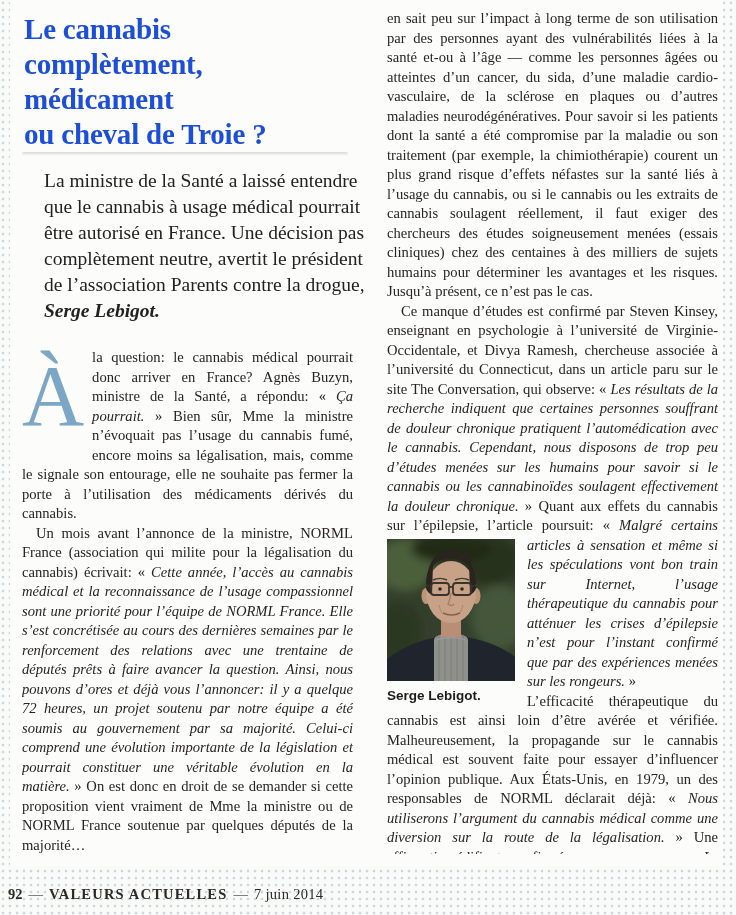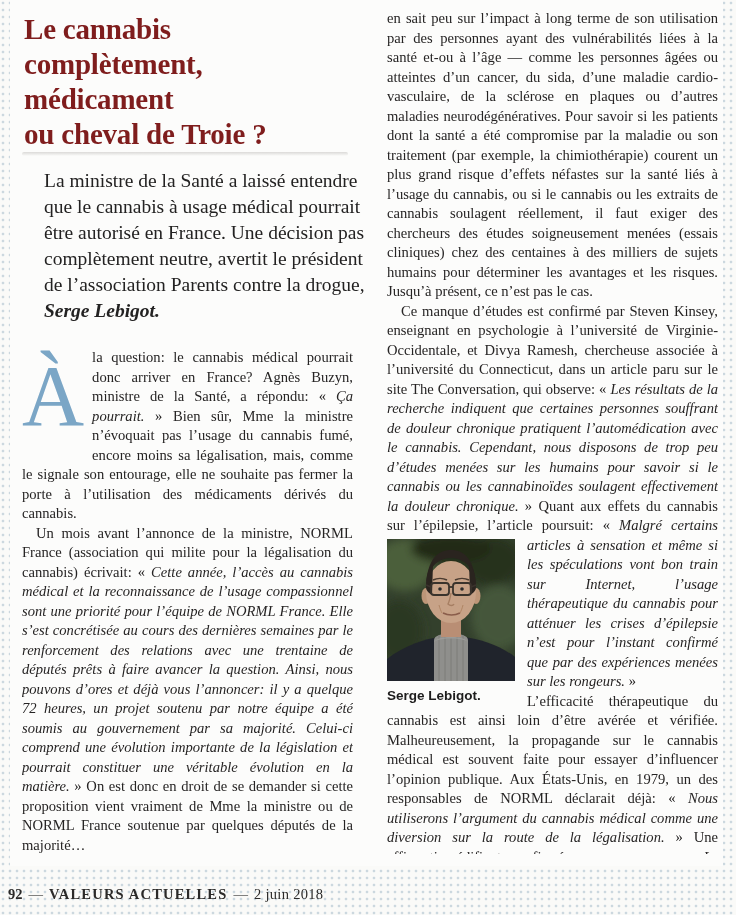--- a/index.html
+++ b/index.html
@@ -8,21 +8,21 @@
     font-family:"Liberation Serif", serif;
     background:
       radial-gradient(circle at 3px 3px, rgba(128,160,180,.38) 1.1px, transparent 1.7px) 0 0/7px 7px,
       #fafaf8;
   }
   #page{position:relative;width:736px;height:915px;}
   .sheet{position:absolute;left:10px;top:0;width:713px;height:866px;background:#fcfcfb;}
   
   .title{
     position:absolute;left:24px;top:12px;width:330px;
-    font-size:29px;line-height:35px;font-weight:700;color:#7f1d1d;
+    font-size:29px;line-height:35px;font-weight:700;color:#1d4ed8;
     letter-spacing:-.2px;
   }
   .title div{white-space:nowrap;}
   .title-rule{
     position:absolute;left:22px;top:152px;width:326px;height:4px;
     background:linear-gradient(to bottom, rgba(120,115,110,.25), rgba(120,115,110,0));
     border-radius:2px;
   }
   .standfirst{
     position:absolute;left:24px;top:168px;width:338px;
@@ -153,15 +153,15 @@
       </svg>
       <span class="credit">PATRICK IAFRATE</span>
     </span>
     <span class="figcap">Serge Lebigot.</span>
   </span>
 <span class="it"> à sensation et même si les spéculations vont bon train sur Internet, l’usage thérapeutique du cannabis pour atténuer les crises d’épilepsie n’est pour l’instant confirmé que par des expériences menées sur les rongeurs.</span><span> »</span></p>
       <p><span>L’efficacité thérapeutique du cannabis est ainsi loin d’être avérée et vérifiée. Malheureusement, la propagande sur le cannabis médical est souvent faite pour essayer d’influencer l’opinion publique. Aux États-Unis, en 1979, un des responsables de NORML déclarait déjà: « </span><span class="it">Nous utiliserons l’argument du cannabis médical comme une diversion sur la route de la légalisation.</span><span> » Une affirmation édifiante confirmée par son successeur: « </span><span class="it">Le cannabis médical est notre meilleur cheval de Troie. C’est notre force, le point de force d’appui qui nous déplacera vers la légalisation du cannabis pour l’utilisation personnelle.</span></p>
     </div>
 
   <div class="footer">
-    <span class="pg">92</span><span class="dash">—</span><span class="mag">VALEURS ACTUELLES</span><span class="dash">—</span><span class="date">2 juin 2018</span>
+    <span class="pg">92</span><span class="dash">—</span><span class="mag">VALEURS ACTUELLES</span><span class="dash">—</span><span class="date">7 juin 2014</span>
   </div>
 </div>
 
 </body></html>

